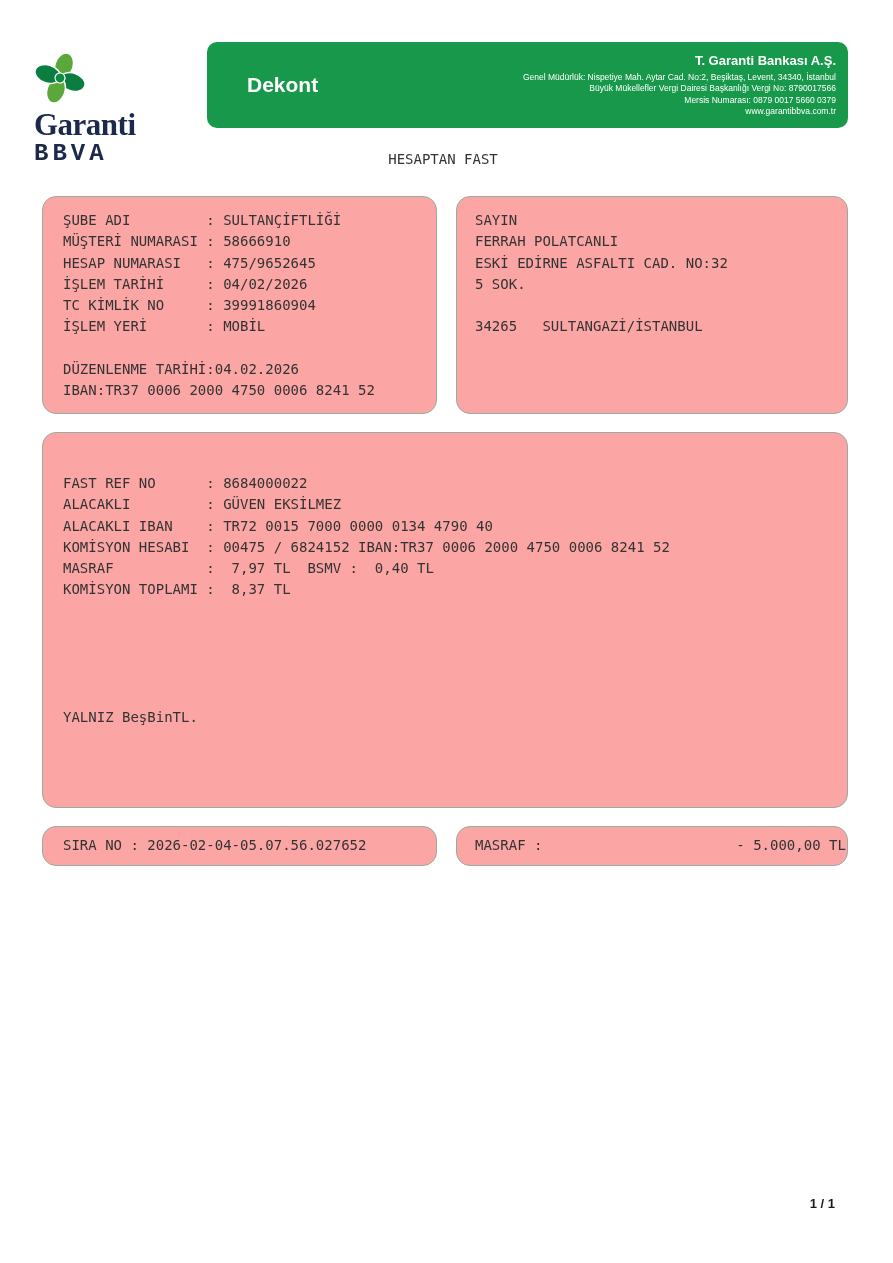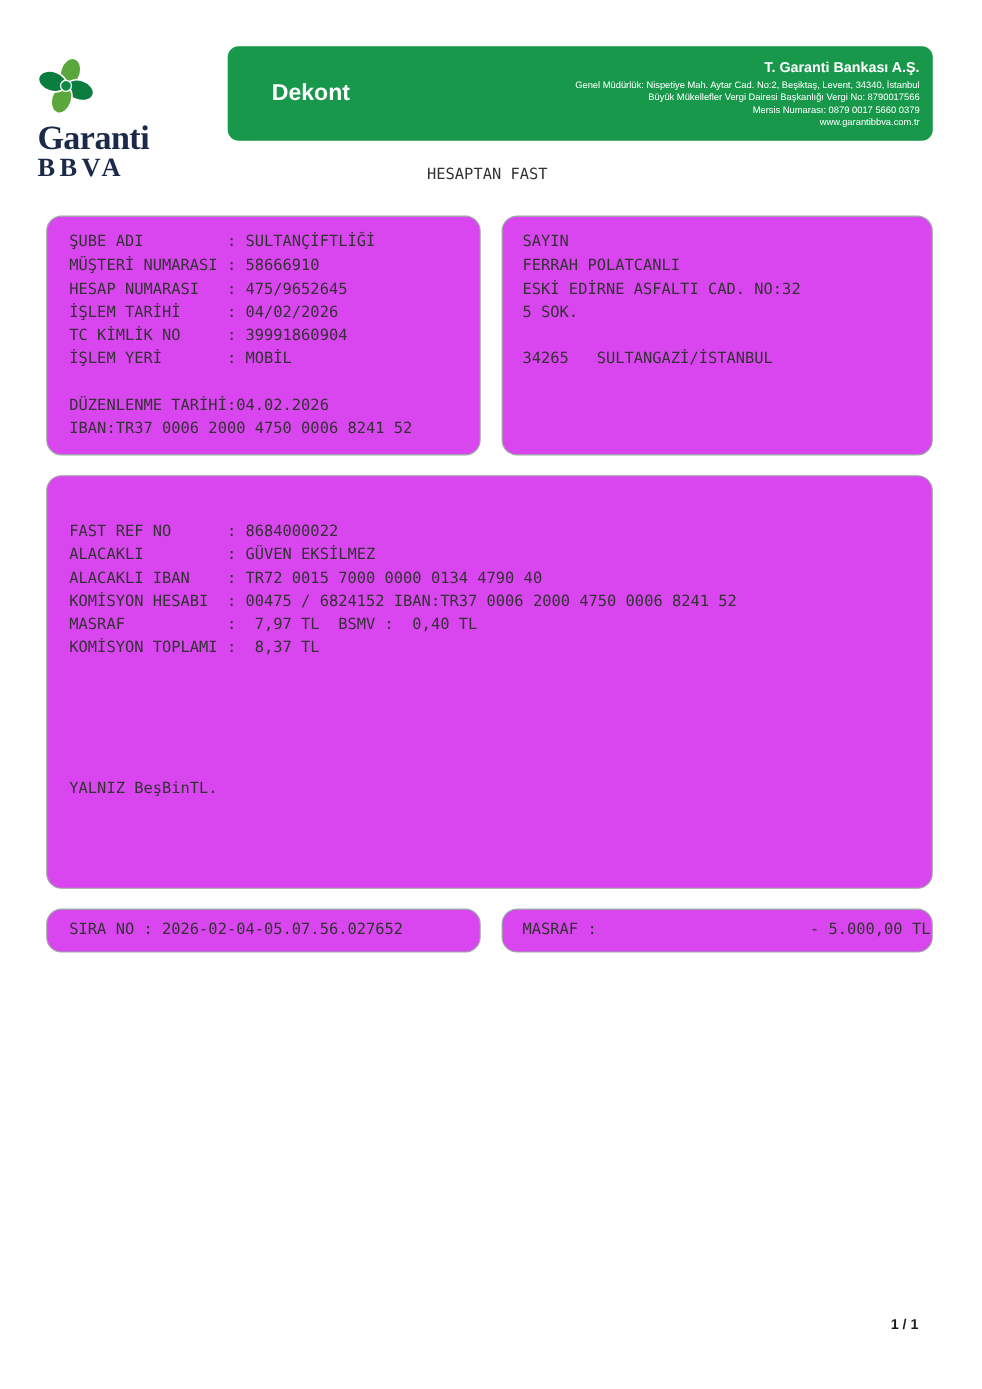--- a/index.html
+++ b/index.html
@@ -13,21 +13,21 @@
 
   
   .logo { position:absolute; left:34px; top:48px; display:flex; align-items:flex-start; gap:5px;flex-direction:column; }
   .logo svg { display:block; margin-top:4px; }
   .logo-text { display:flex; flex-direction:column; }
   .logo-garanti {
     font-family:"Liberation Serif", serif; font-weight:bold;
     font-size:31px; line-height:31px; color:#1b2a4a; letter-spacing:-0.5px;
   }
   .logo-bbva {
-    font-family:Liberation Serif, serif; font-weight:bold;
+    font-family:Liberation Mono, monospace; font-weight:bold;
     font-size:24px; line-height:27px; color:#1b2a4a; letter-spacing:4px;
   }
 
   
   .banner {
     position:absolute; left:207px; top:42px; width:641px; height:86px;
     background:#17984a; border-radius:10px;
     display:flex; align-items:center; justify-content:space-between;
     padding:0 12px 0 40px;
   }
@@ -40,21 +40,21 @@
   .bank-line { font-size:8.5px; line-height:11.5px; font-weight:normal; }
 
   
   .doc-title {
     position:absolute; top:151px; left:0; width:886px; text-align:center;
     font-size:14px; color:#333; white-space:pre;
   }
 
   
   .box {
-    position:absolute; border:1.6px solid #9aaba0; border-radius:14px; background:#d946ef;
+    position:absolute; border:1.6px solid #9aaba0; border-radius:14px; background:#fca5a5;
   }
   .box-account   { left:42px;  top:196px; width:395px; height:218px; padding:13px 0 0 20px; }
   .box-recipient { left:456px; top:196px; width:392px; height:218px; padding:13px 0 0 18px; }
   .box-detail    { left:42px;  top:432px; width:806px; height:376px; padding:40px 0 0 20px; }
   .box-sira      { left:42px;  top:826px; width:395px; height:40px; display:flex; align-items:center; padding-left:20px; }
   .box-tutar     { left:456px; top:826px; width:392px; height:40px; display:flex; align-items:center; padding-left:18px; }
 
   .doc-line {
     white-space:pre; font-size:14px; line-height:21.3px; min-height:21.3px; color:#333;
   }

